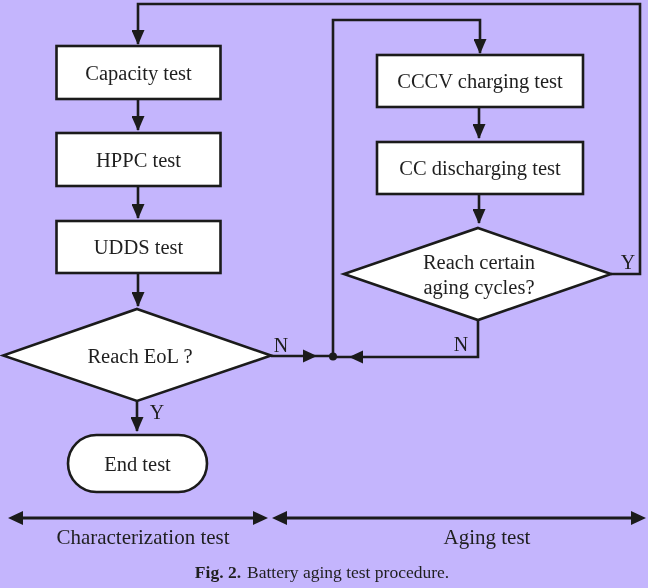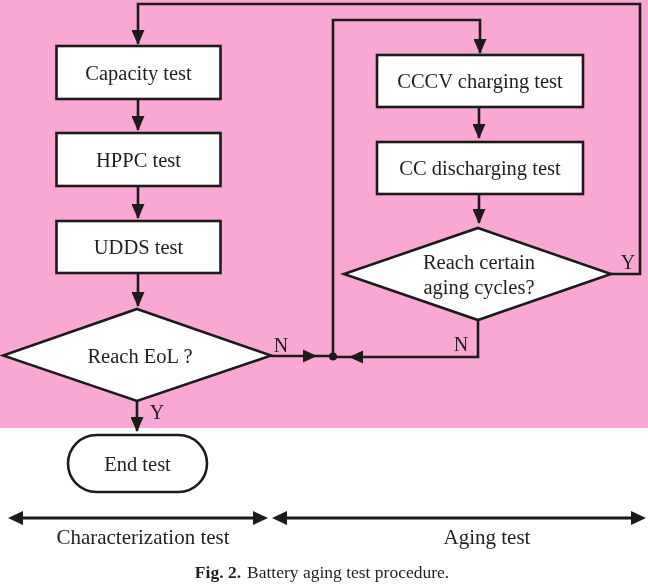--- a/index.html
+++ b/index.html
@@ -5,22 +5,22 @@
   html, body {
     margin: 0;
     padding: 0;
     background: #ffffff;
     width: 648px;
     height: 588px;
     overflow: hidden;
   }
   .figure-wrap {
     width: 648px;
-    height: 428px;
-    background: #f9a8d4;
+    height: 588px;
+    background: #c4b5fd;
   }
   svg text {
     font-family: "Liberation Serif", "DejaVu Serif", serif;
     fill: #1f1f1f;
   }
   .shape {
     fill: #ffffff;
     stroke: #1b1b1b;
     stroke-width: 2.6;
   }

